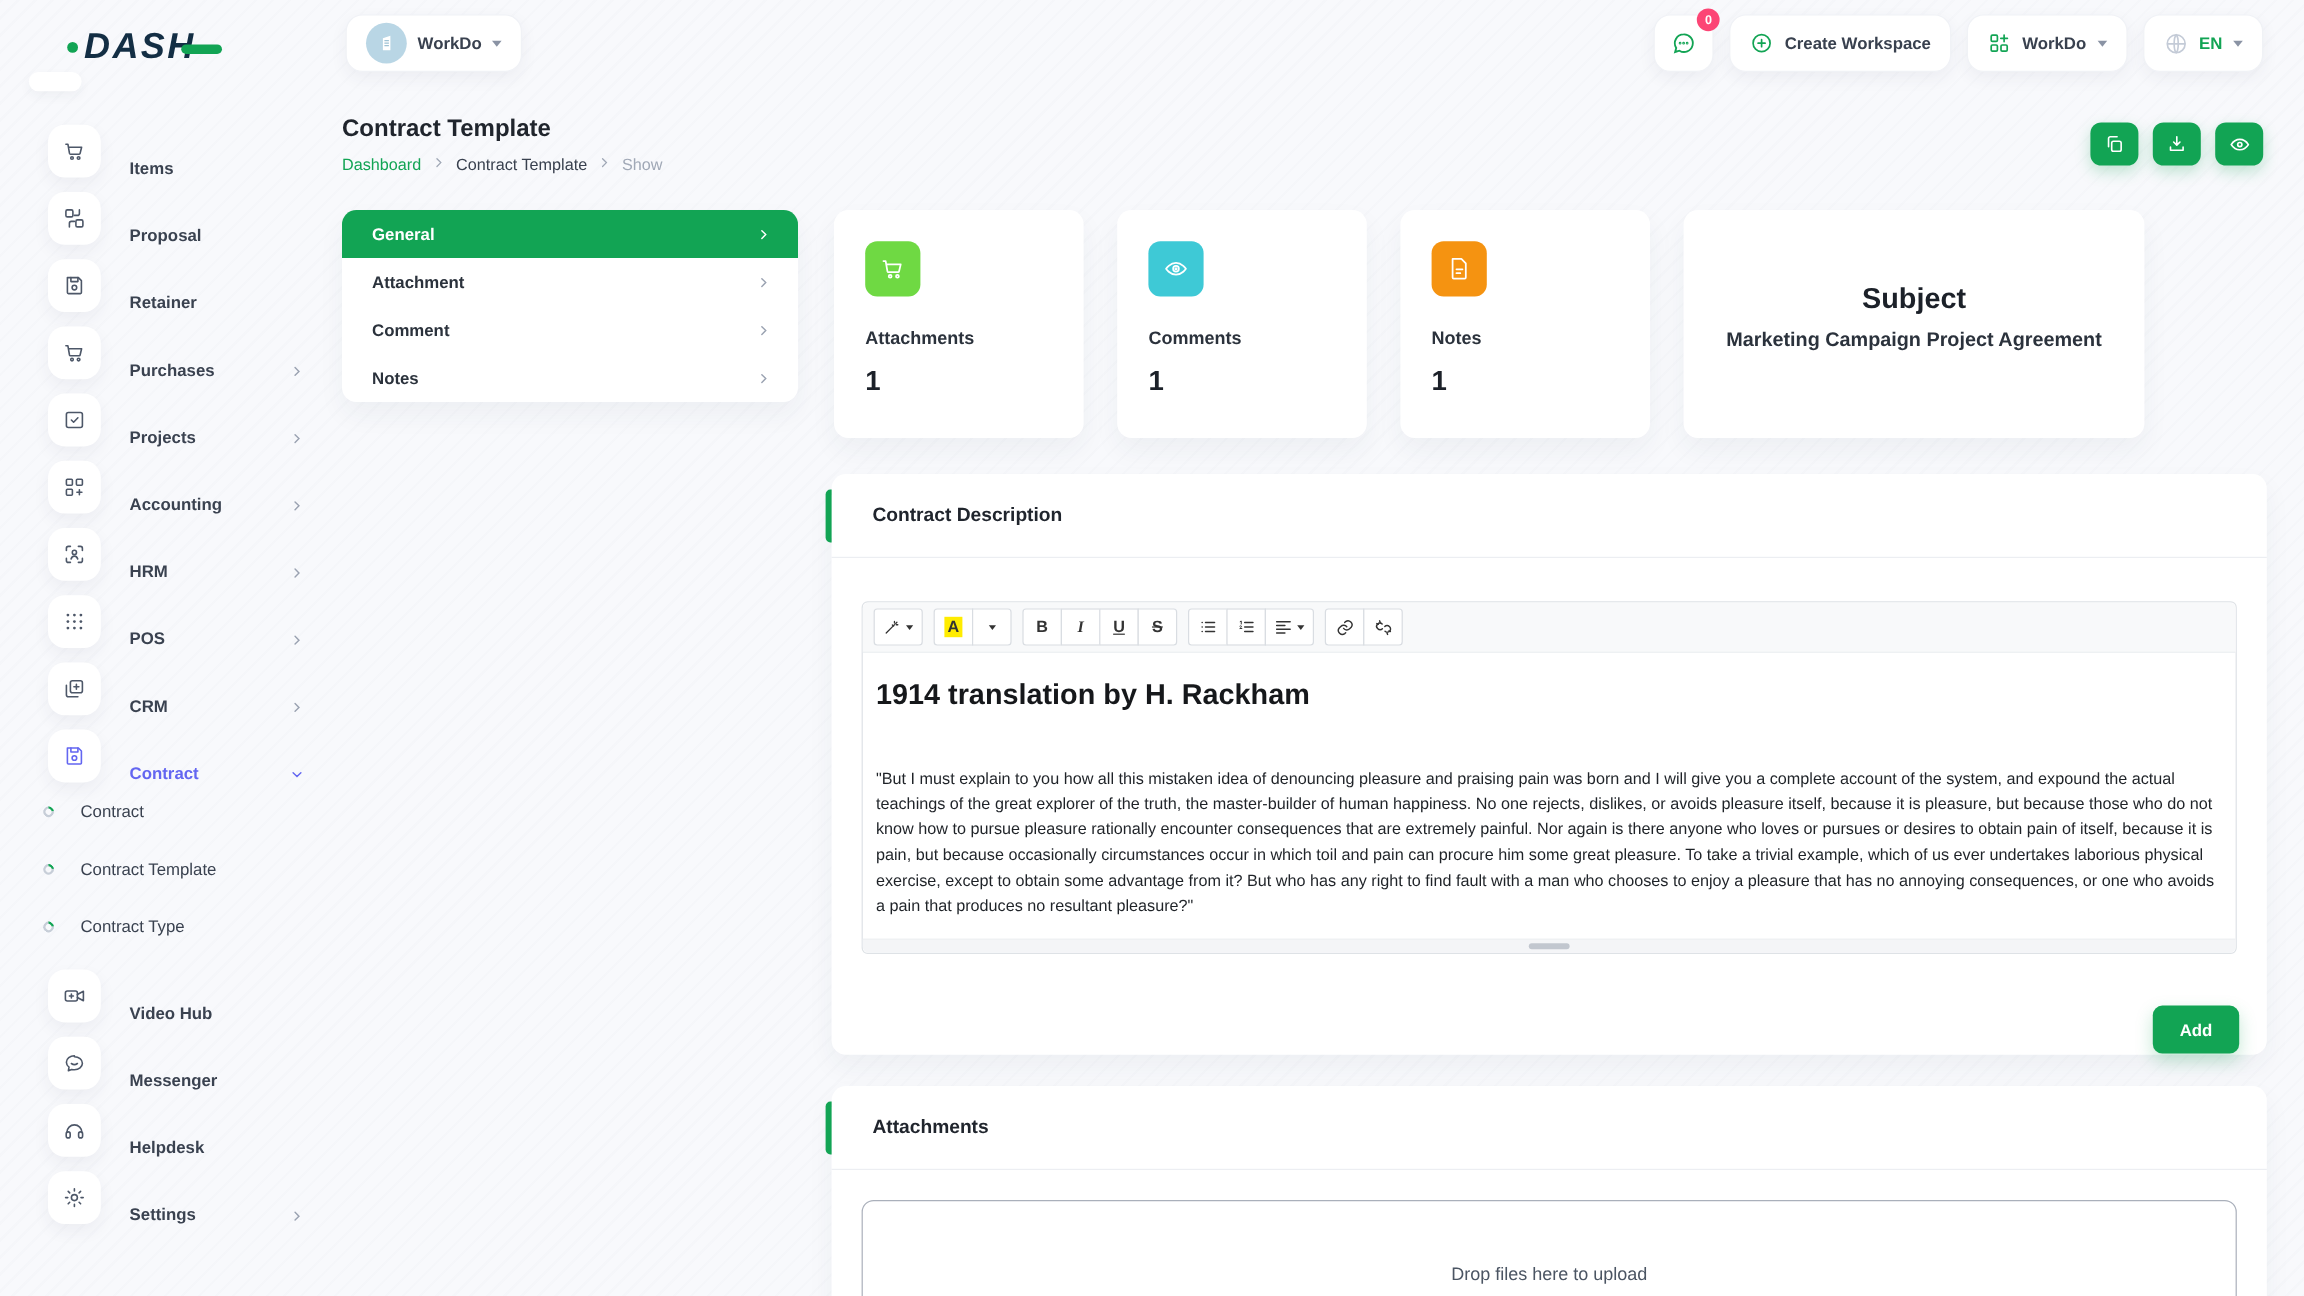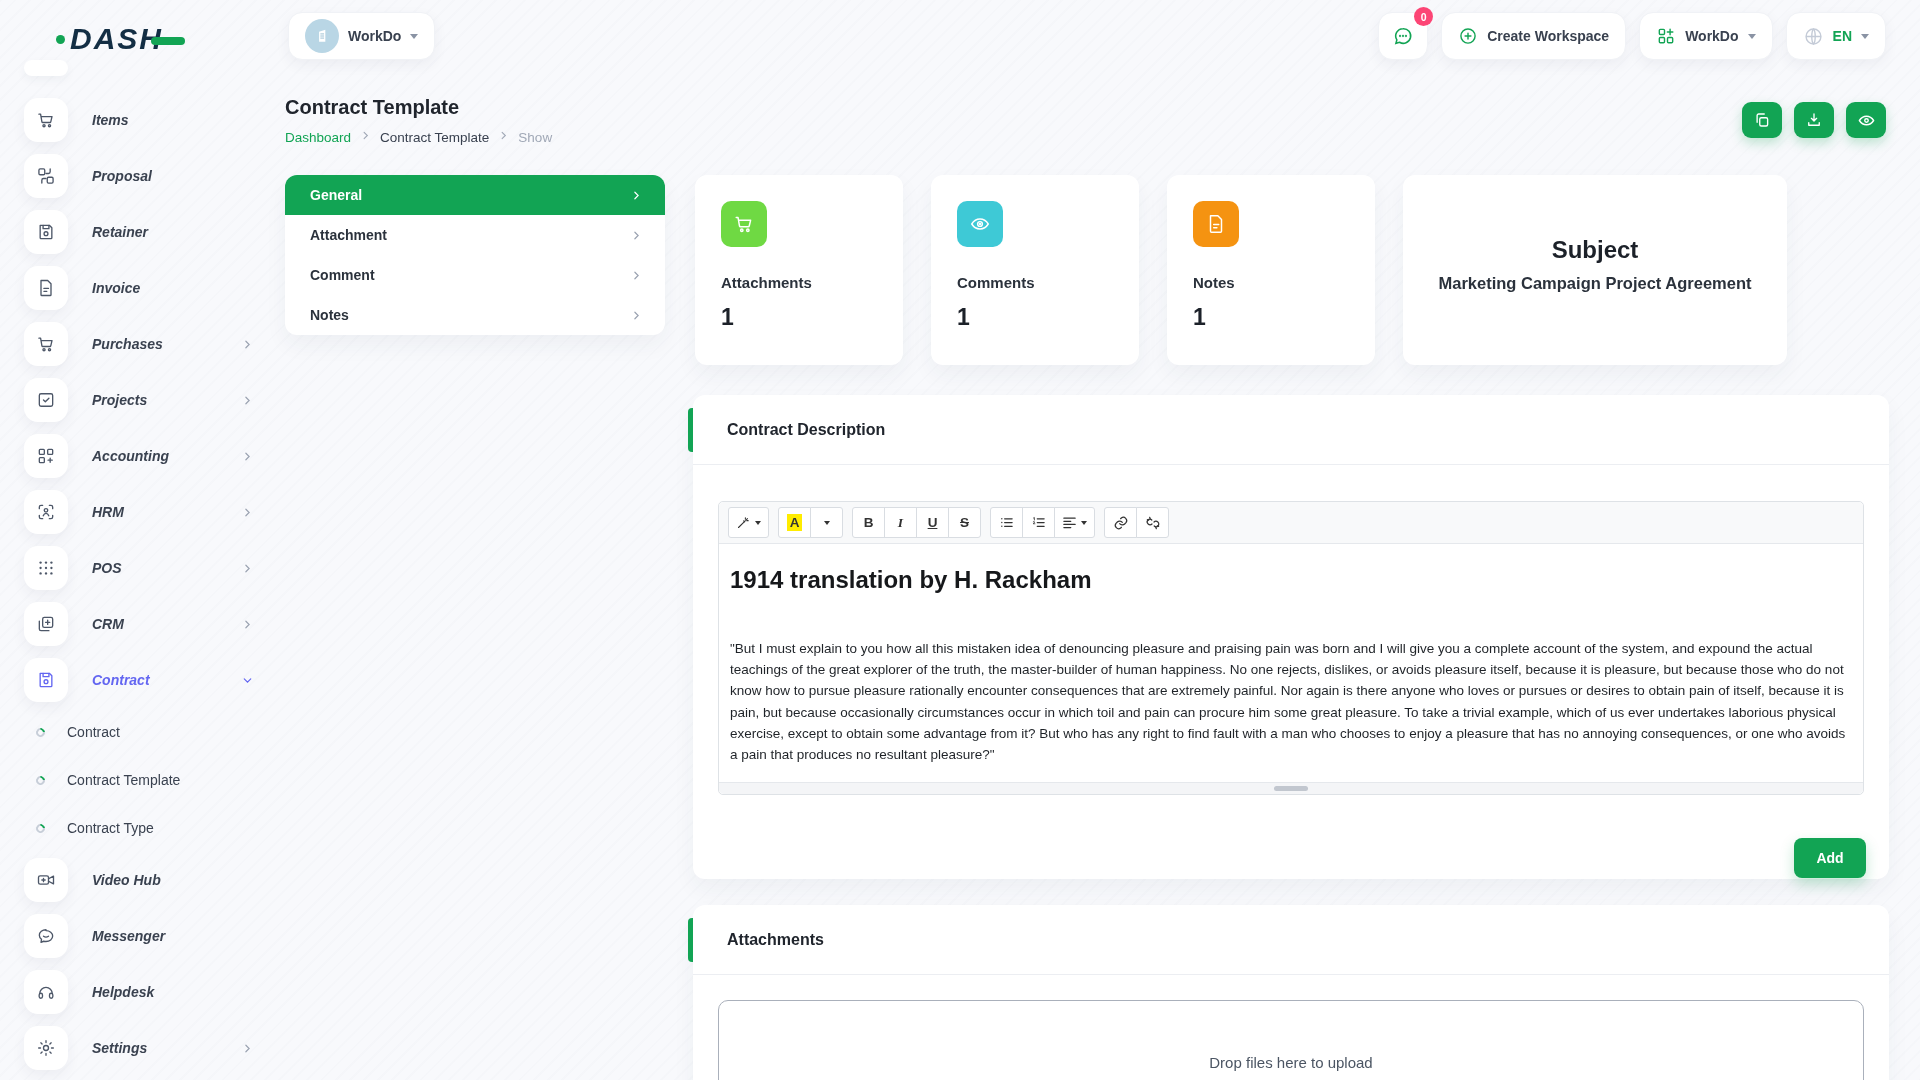--- a/index.html
+++ b/index.html
@@ -28,21 +28,21 @@
   .chat-pill { position:relative; padding:0 13px; }
   .badge { position:absolute; top:-6px; right:-6px; min-width:19px; height:19px; border-radius:10px; background:#fc4575;
            color:#fff; font-size:10.5px; font-weight:700; display:flex; align-items:center; justify-content:center; }
   .lang-txt { color:#12a454; }
   .caret-down { width:0; height:0; border-left:4px solid transparent; border-right:4px solid transparent; border-top:5px solid #8a93a4; }
 
   
   .sidebar { left:0; top:58px; width:284px; }
   .tile-frag { position:absolute; left:24px; top:2px; width:44px; height:16px; background:#fff; border-radius:8px; box-shadow:0 4px 10px rgba(45,55,80,.05); }
   .side-list { position:absolute; left:0; top:34px; width:100%; }
-  .s-item { height:56px; display:flex; align-items:center; padding-left:24px; cursor:pointer; position:relative;font-style:italic; }
+  .s-item { height:56px; display:flex; align-items:flex-end; padding-left:40px; cursor:pointer; position:relative; }
   .s-ico { width:44px; height:44px; border-radius:14px; background:#fff; box-shadow:0 6px 14px rgba(45,55,80,.06);
            display:flex; align-items:center; justify-content:center; flex:0 0 auto; }
   .s-label { margin-left:24px; font-size:14px; font-weight:600; color:#3a4250; }
   .s-chev { position:absolute; right:30px; }
   .s-sub { height:48px; display:flex; align-items:center; padding-left:36px; cursor:pointer; }
   .sub-bullet { width:9px; height:9px; border-radius:50%; border:2px solid #c7ced8; border-top-color:#12a454; transform:rotate(40deg); flex:0 0 auto; }
   .s-sub .s-label { margin-left:22px; font-weight:500; }
   .purple .s-label { color:#6366f1; }
 
   
@@ -199,29 +199,20 @@
       <span class="s-ico">
         <svg width="20" height="20" viewBox="0 0 24 24" fill="none" stroke="#4d5768" stroke-width="1.6" stroke-linecap="round" stroke-linejoin="round">
           <path d="M5 4h11l3 3v12a1 1 0 0 1-1 1H6a1 1 0 0 1-1-1V4z"></path>
             <path d="M8.5 4v4h7V4"></path>
             <circle cx="12" cy="14" r="2.3"></circle>
         </svg>
       </span>
       <span class="s-label">Retainer</span>
     </div>
 
-    <div class="s-item">
-      <span class="s-ico">
-        <svg width="20" height="20" viewBox="0 0 24 24" fill="none" stroke="#4d5768" stroke-width="1.6" stroke-linecap="round" stroke-linejoin="round">
-          <path d="M6 3h8l4 4v13a1 1 0 0 1-1 1H7a1 1 0 0 1-1-1V3z"></path>
-            <path d="M9.5 12.5H15M9.5 16h3.5"></path>
-        </svg>
-      </span>
-      <span class="s-label">Invoice</span>
-    </div>
 
     <div class="s-item">
       <span class="s-ico">
         <svg width="20" height="20" viewBox="0 0 24 24" fill="none" stroke="#4d5768" stroke-width="1.6" stroke-linecap="round" stroke-linejoin="round">
           <path d="M3.5 5h2l1.6 9.2a1 1 0 0 0 1 .8h8.6a1 1 0 0 0 1-.8L19.2 8H6.4"></path>
             <circle cx="9.6" cy="18.8" r="1.3"></circle>
             <circle cx="16.2" cy="18.8" r="1.3"></circle>
         </svg>
       </span>
       <span class="s-label">Purchases</span>

